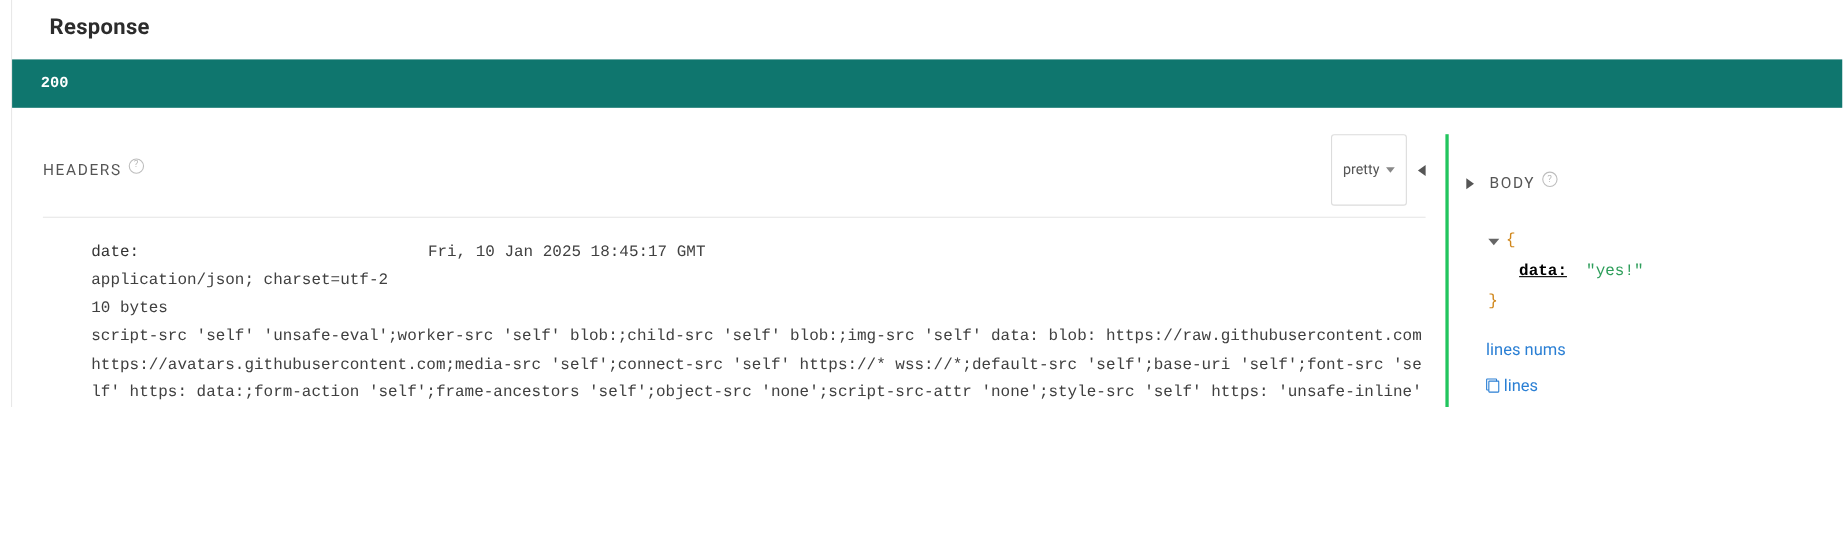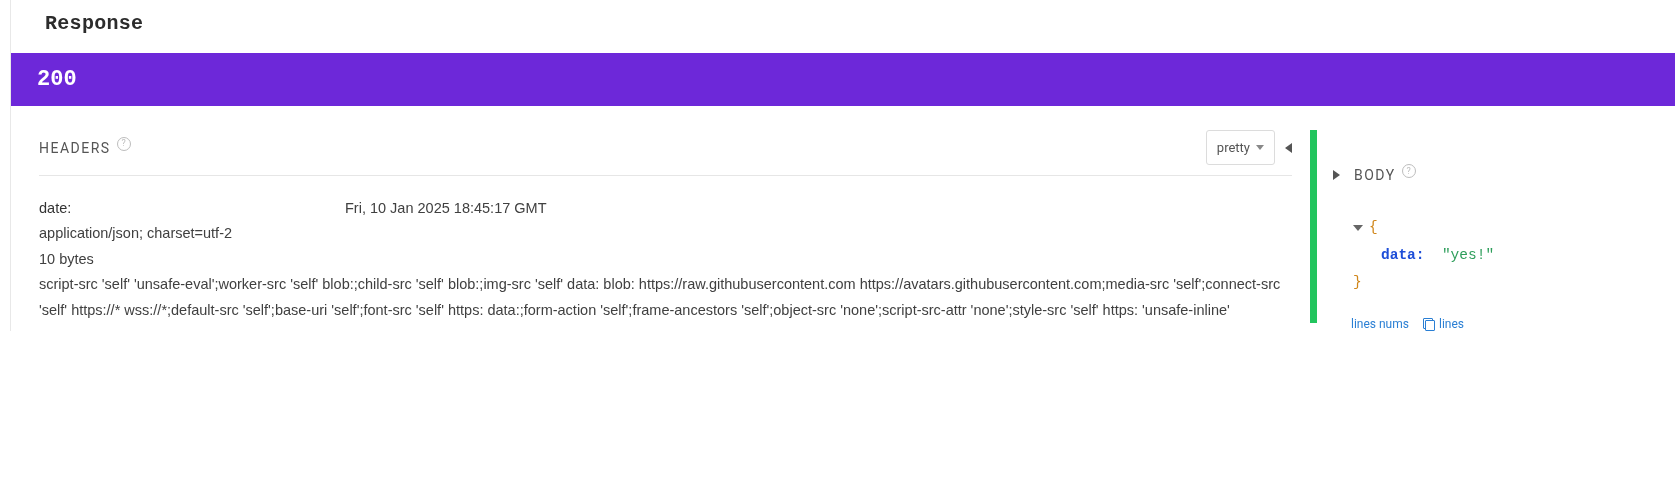--- a/index.html
+++ b/index.html
@@ -13,39 +13,38 @@
     border-left: 1px solid #e8e8e8;
     padding-left: 0;
     margin-left: 10px;
   }
   .title {
     font-size: 20px;
     font-weight: 700;
     color: #2c2c2c;
     padding: 12px 0 18px 34px;
     letter-spacing: 0.3px;
-    font-family: Liberation Mono, monospace;
   }
   .status-bar {
-    background: #6d28d9;
+    background: #0f766e;
     color: #fff;
     font-family: "Courier New", Consolas, monospace;
-    font-size: 22px;
+    font-size: 14px;
     font-weight: 700;
     padding: 14px 0 14px 26px;
   }
   .panels {
     display: flex;
     padding: 24px 0 0 0;
     align-items: flex-start;
   }
   .headers-panel {
     flex: 1;
     padding: 0 18px 0 28px;
-    border-right: 7px solid #22c55e;
+    border-right: 3px solid #22c55e;
     min-width: 0;
   }
   .section-header {
     display: flex;
     align-items: center;
     justify-content: space-between;
     border-bottom: 1px solid #e6e6e6;
     padding-bottom: 10px;
     margin-bottom: 20px;
   }
@@ -74,21 +73,21 @@
     top: -4px;
   }
   .controls {
     display: flex;
     align-items: center;
     gap: 10px;
   }
   .dropdown {
     border: 1px solid #dcdcdc;
     border-radius: 3px;
-    padding: 9px 10px;
+    padding: 24px 10px;
     display: flex;
     align-items: center;
     gap: 6px;
     color: #555;
     font-size: 13px;
     cursor: pointer;
   }
   .chevron-down {
     width: 0; height: 0;
     border-left: 4px solid transparent;
@@ -104,24 +103,25 @@
   }
   .arrow-right {
     width: 0; height: 0;
     border-top: 5.5px solid transparent;
     border-bottom: 5.5px solid transparent;
     border-left: 7px solid #555;
     cursor: pointer;
     margin-left: 2px;
   }
   .headers-table {
-    font-family: Liberation Sans, sans-serif;
+    font-family: Liberation Mono, monospace;
     font-size: 14.5px;
     line-height: 1.75;
     color: #333;
+    margin-left: 44px;
   }
   .header-row {
     display: flex;
     align-items: flex-start;
   }
   .header-key {
     width: 306px;
     flex-shrink: 0;
     color: #333;
   }
@@ -158,28 +158,29 @@
   }
   .toggle-down {
     width: 0; height: 0;
     border-left: 5px solid transparent;
     border-right: 5px solid transparent;
     border-top: 6px solid #666;
     display: inline-block;
   }
   .brace { color: #d0861a; font-weight: 400; }
   .ind1 { padding-left: 28px; }
-  .json-key { font-weight: 700; color: #1d4ed8; }
+  .json-key { font-weight: 700; color: #000000; text-decoration: underline; }
   .json-str { color: #2e9e5b; font-weight: 400; }
   .body-actions {
     display: flex;
     gap: 14px;
     padding-left: 20px;
     margin-top: 20px;
-    font-size: 12px;
+    font-size: 15px;
+    flex-direction: column;
   }
   .action-link {
     color: #2a7fd4;
     cursor: pointer;
     display: inline-flex;
     align-items: center;
     gap: 4px;
   }
   .copy-icon {
     width: 12px; height: 12px;

